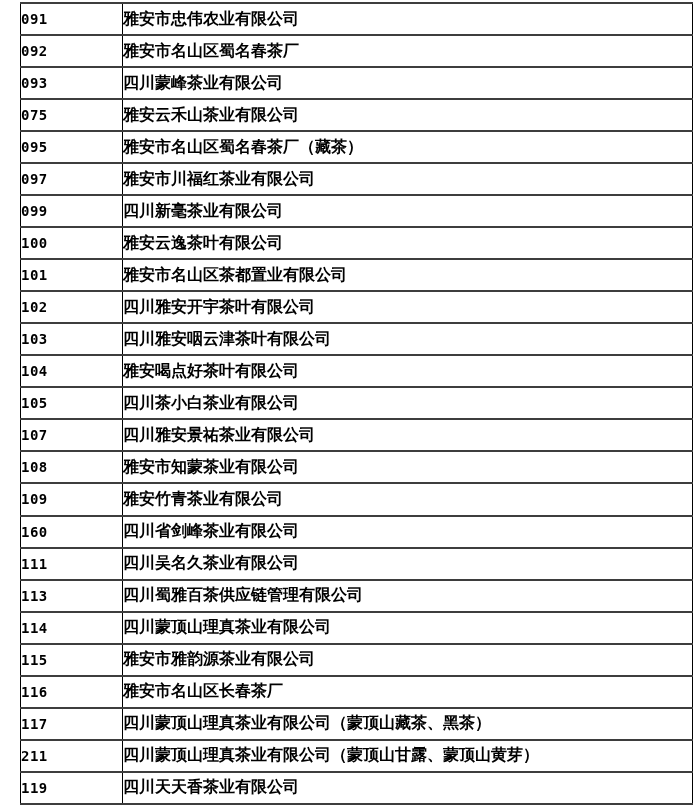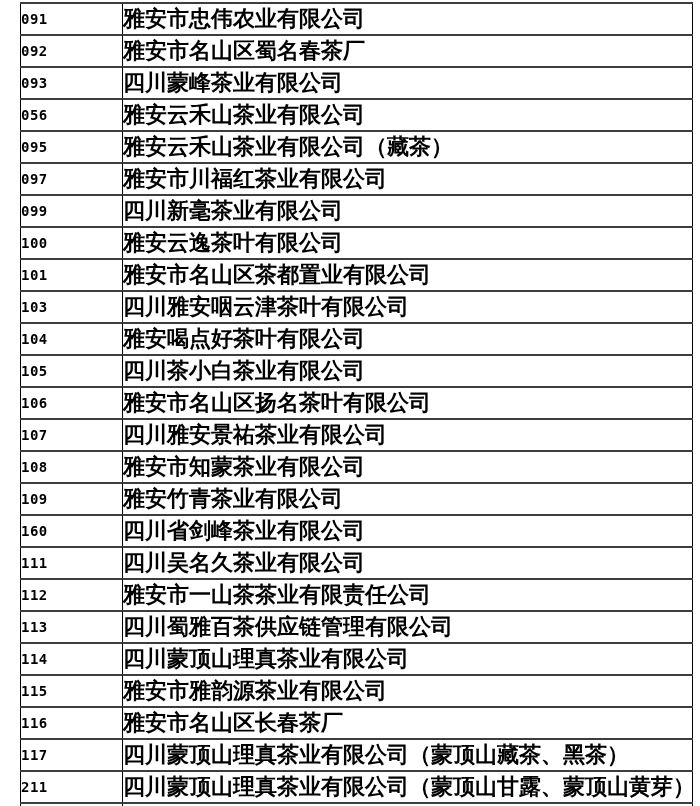--- a/index.html
+++ b/index.html
@@ -39,21 +39,21 @@
   }
   td.col-num {
     width: 101px;
     padding-left: 8px;
     font-family: "DejaVu Sans Mono", "Liberation Mono", monospace;
     font-size: 14px;
     letter-spacing: 0.5px;
   }
   td.col-name {
     padding-left: 11px;
-    font-size: 22px;
+    font-size: 16px;
   }
 </style>
 </head>
 <body>
 
 <div class="table-wrap">
   <table class="company-table">
     <tbody id="table-body">
   <tr>
     <td class="col-num">091</td>
@@ -64,27 +64,27 @@
     <td class="col-num">092</td>
     <td class="col-name">雅安市名山区蜀名春茶厂</td>
   </tr>
 
   <tr>
     <td class="col-num">093</td>
     <td class="col-name">四川蒙峰茶业有限公司</td>
   </tr>
 
   <tr>
-    <td class="col-num">056</td>
+    <td class="col-num">075</td>
     <td class="col-name">雅安云禾山茶业有限公司</td>
   </tr>
 
   <tr>
     <td class="col-num">095</td>
-    <td class="col-name">雅安云禾山茶业有限公司（藏茶）</td>
+    <td class="col-name">雅安市名山区蜀名春茶厂（藏茶）</td>
   </tr>
 
 
   <tr>
     <td class="col-num">097</td>
     <td class="col-name">雅安市川福红茶业有限公司</td>
   </tr>
 
 
   <tr>
@@ -95,40 +95,40 @@
   <tr>
     <td class="col-num">100</td>
     <td class="col-name">雅安云逸茶叶有限公司</td>
   </tr>
 
   <tr>
     <td class="col-num">101</td>
     <td class="col-name">雅安市名山区茶都置业有限公司</td>
   </tr>
 
+  <tr>
+    <td class="col-num">102</td>
+    <td class="col-name">四川雅安开宇茶叶有限公司</td>
+  </tr>
 
   <tr>
     <td class="col-num">103</td>
     <td class="col-name">四川雅安咽云津茶叶有限公司</td>
   </tr>
 
   <tr>
     <td class="col-num">104</td>
     <td class="col-name">雅安喝点好茶叶有限公司</td>
   </tr>
 
   <tr>
     <td class="col-num">105</td>
     <td class="col-name">四川茶小白茶业有限公司</td>
   </tr>
 
-  <tr>
-    <td class="col-num">106</td>
-    <td class="col-name">雅安市名山区扬名茶叶有限公司</td>
-  </tr>
 
   <tr>
     <td class="col-num">107</td>
     <td class="col-name">四川雅安景祐茶业有限公司</td>
   </tr>
 
   <tr>
     <td class="col-num">108</td>
     <td class="col-name">雅安市知蒙茶业有限公司</td>
   </tr>
@@ -141,24 +141,20 @@
   <tr>
     <td class="col-num">160</td>
     <td class="col-name">四川省剑峰茶业有限公司</td>
   </tr>
 
   <tr>
     <td class="col-num">111</td>
     <td class="col-name">四川吴名久茶业有限公司</td>
   </tr>
 
-  <tr>
-    <td class="col-num">112</td>
-    <td class="col-name">雅安市一山茶茶业有限责任公司</td>
-  </tr>
 
   <tr>
     <td class="col-num">113</td>
     <td class="col-name">四川蜀雅百茶供应链管理有限公司</td>
   </tr>
 
   <tr>
     <td class="col-num">114</td>
     <td class="col-name">四川蒙顶山理真茶业有限公司</td>
   </tr>

